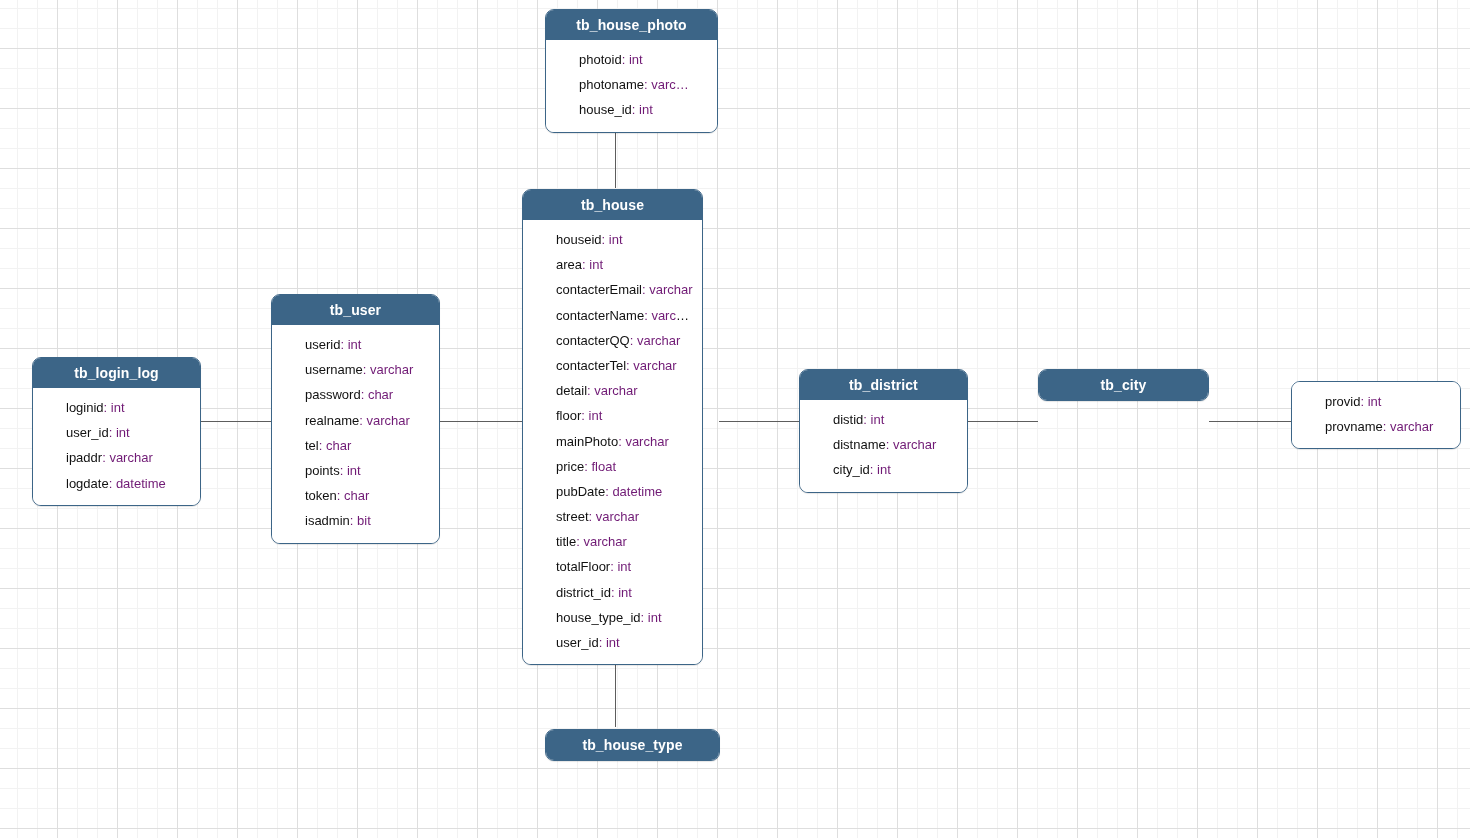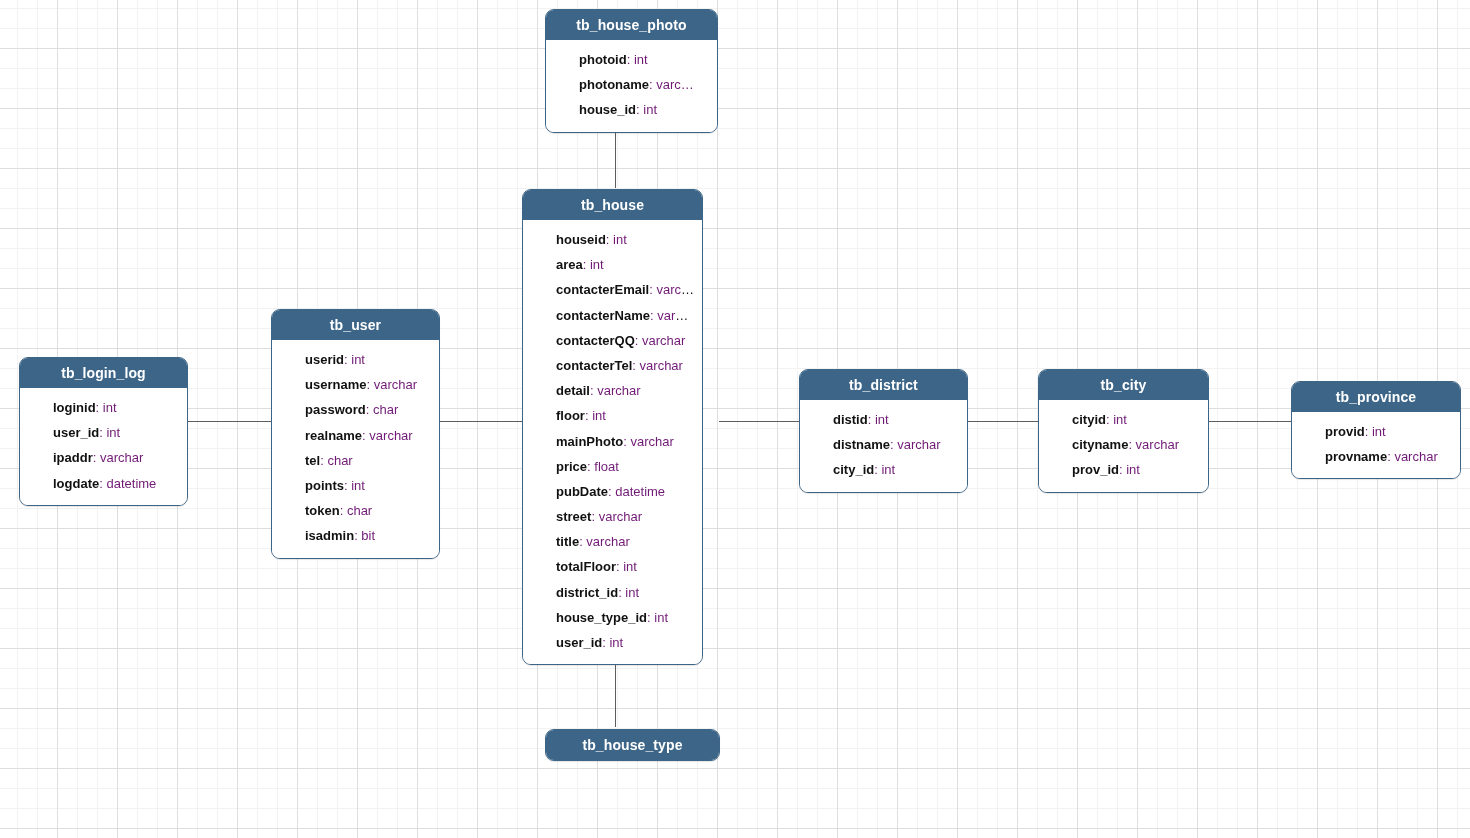--- a/index.html
+++ b/index.html
@@ -78,21 +78,21 @@
     height: 25.2px;
     padding-left: 33px;
     padding-right: 8px;
     color: #111111;
     white-space: nowrap;
     overflow: hidden;
     text-overflow: ellipsis;
   }
   .field .fname {
     color: #111111;
-    font-weight: bold;
+    font-weight: normal;
   }
   .field .ftype {
     color: #701a75;
   }
 </style>
 </head>
 <body>
 
 <div id="canvas">
 
@@ -135,64 +135,58 @@
       <div class="field"><span class="fname">pubDate</span><span class="ftype">: <span>datetime</span></span></div>
       <div class="field"><span class="fname">street</span><span class="ftype">: <span>varchar</span></span></div>
       <div class="field"><span class="fname">title</span><span class="ftype">: <span>varchar</span></span></div>
       <div class="field"><span class="fname">totalFloor</span><span class="ftype">: <span>int</span></span></div>
       <div class="field"><span class="fname">district_id</span><span class="ftype">: <span>int</span></span></div>
       <div class="field"><span class="fname">house_type_id</span><span class="ftype">: <span>int</span></span></div>
       <div class="field"><span class="fname">user_id</span><span class="ftype">: <span>int</span></span></div>
     </div>
   </div>
 
-  <div class="entity" style="left:271px; top:309px; width:169px;">
+  <div class="entity" style="left:271px; top:294px; width:169px;">
     <div class="entity-header">tb_user</div>
     <div class="entity-body">
       <div class="field"><span class="fname">userid</span><span class="ftype">: <span>int</span></span></div>
       <div class="field"><span class="fname">username</span><span class="ftype">: <span>varchar</span></span></div>
       <div class="field"><span class="fname">password</span><span class="ftype">: <span>char</span></span></div>
       <div class="field"><span class="fname">realname</span><span class="ftype">: <span>varchar</span></span></div>
       <div class="field"><span class="fname">tel</span><span class="ftype">: <span>char</span></span></div>
       <div class="field"><span class="fname">points</span><span class="ftype">: <span>int</span></span></div>
       <div class="field"><span class="fname">token</span><span class="ftype">: <span>char</span></span></div>
       <div class="field"><span class="fname">isadmin</span><span class="ftype">: <span>bit</span></span></div>
     </div>
   </div>
 
-  <div class="entity" style="left:19px; top:357px; width:169px;">
+  <div class="entity" style="left:32px; top:357px; width:169px;">
     <div class="entity-header">tb_login_log</div>
     <div class="entity-body">
       <div class="field"><span class="fname">loginid</span><span class="ftype">: <span>int</span></span></div>
       <div class="field"><span class="fname">user_id</span><span class="ftype">: <span>int</span></span></div>
       <div class="field"><span class="fname">ipaddr</span><span class="ftype">: <span>varchar</span></span></div>
       <div class="field"><span class="fname">logdate</span><span class="ftype">: <span>datetime</span></span></div>
     </div>
   </div>
 
   <div class="entity" style="left:799px; top:369px; width:169px;">
     <div class="entity-header">tb_district</div>
     <div class="entity-body">
       <div class="field"><span class="fname">distid</span><span class="ftype">: <span>int</span></span></div>
       <div class="field"><span class="fname">distname</span><span class="ftype">: <span>varchar</span></span></div>
       <div class="field"><span class="fname">city_id</span><span class="ftype">: <span>int</span></span></div>
     </div>
   </div>
 
   <div class="entity" style="left:1038px; top:369px; width:171px;">
     <div class="entity-header">tb_city</div>
-    <div class="entity-body">
-      <div class="field"><span class="fname">cityid</span><span class="ftype">: <span>int</span></span></div>
-      <div class="field"><span class="fname">cityname</span><span class="ftype">: <span>varchar</span></span></div>
-      <div class="field"><span class="fname">prov_id</span><span class="ftype">: <span>int</span></span></div>
-    </div>
   </div>
 
   <div class="entity" style="left:1291px; top:381px; width:170px;">
-    <div class="entity-header">tb_province</div>
     <div class="entity-body">
       <div class="field"><span class="fname">provid</span><span class="ftype">: <span>int</span></span></div>
       <div class="field"><span class="fname">provname</span><span class="ftype">: <span>varchar</span></span></div>
     </div>
   </div>
 
   <div class="entity" style="left:545px; top:729px; width:175px;">
     <div class="entity-header">tb_house_type</div>
   </div>
 

